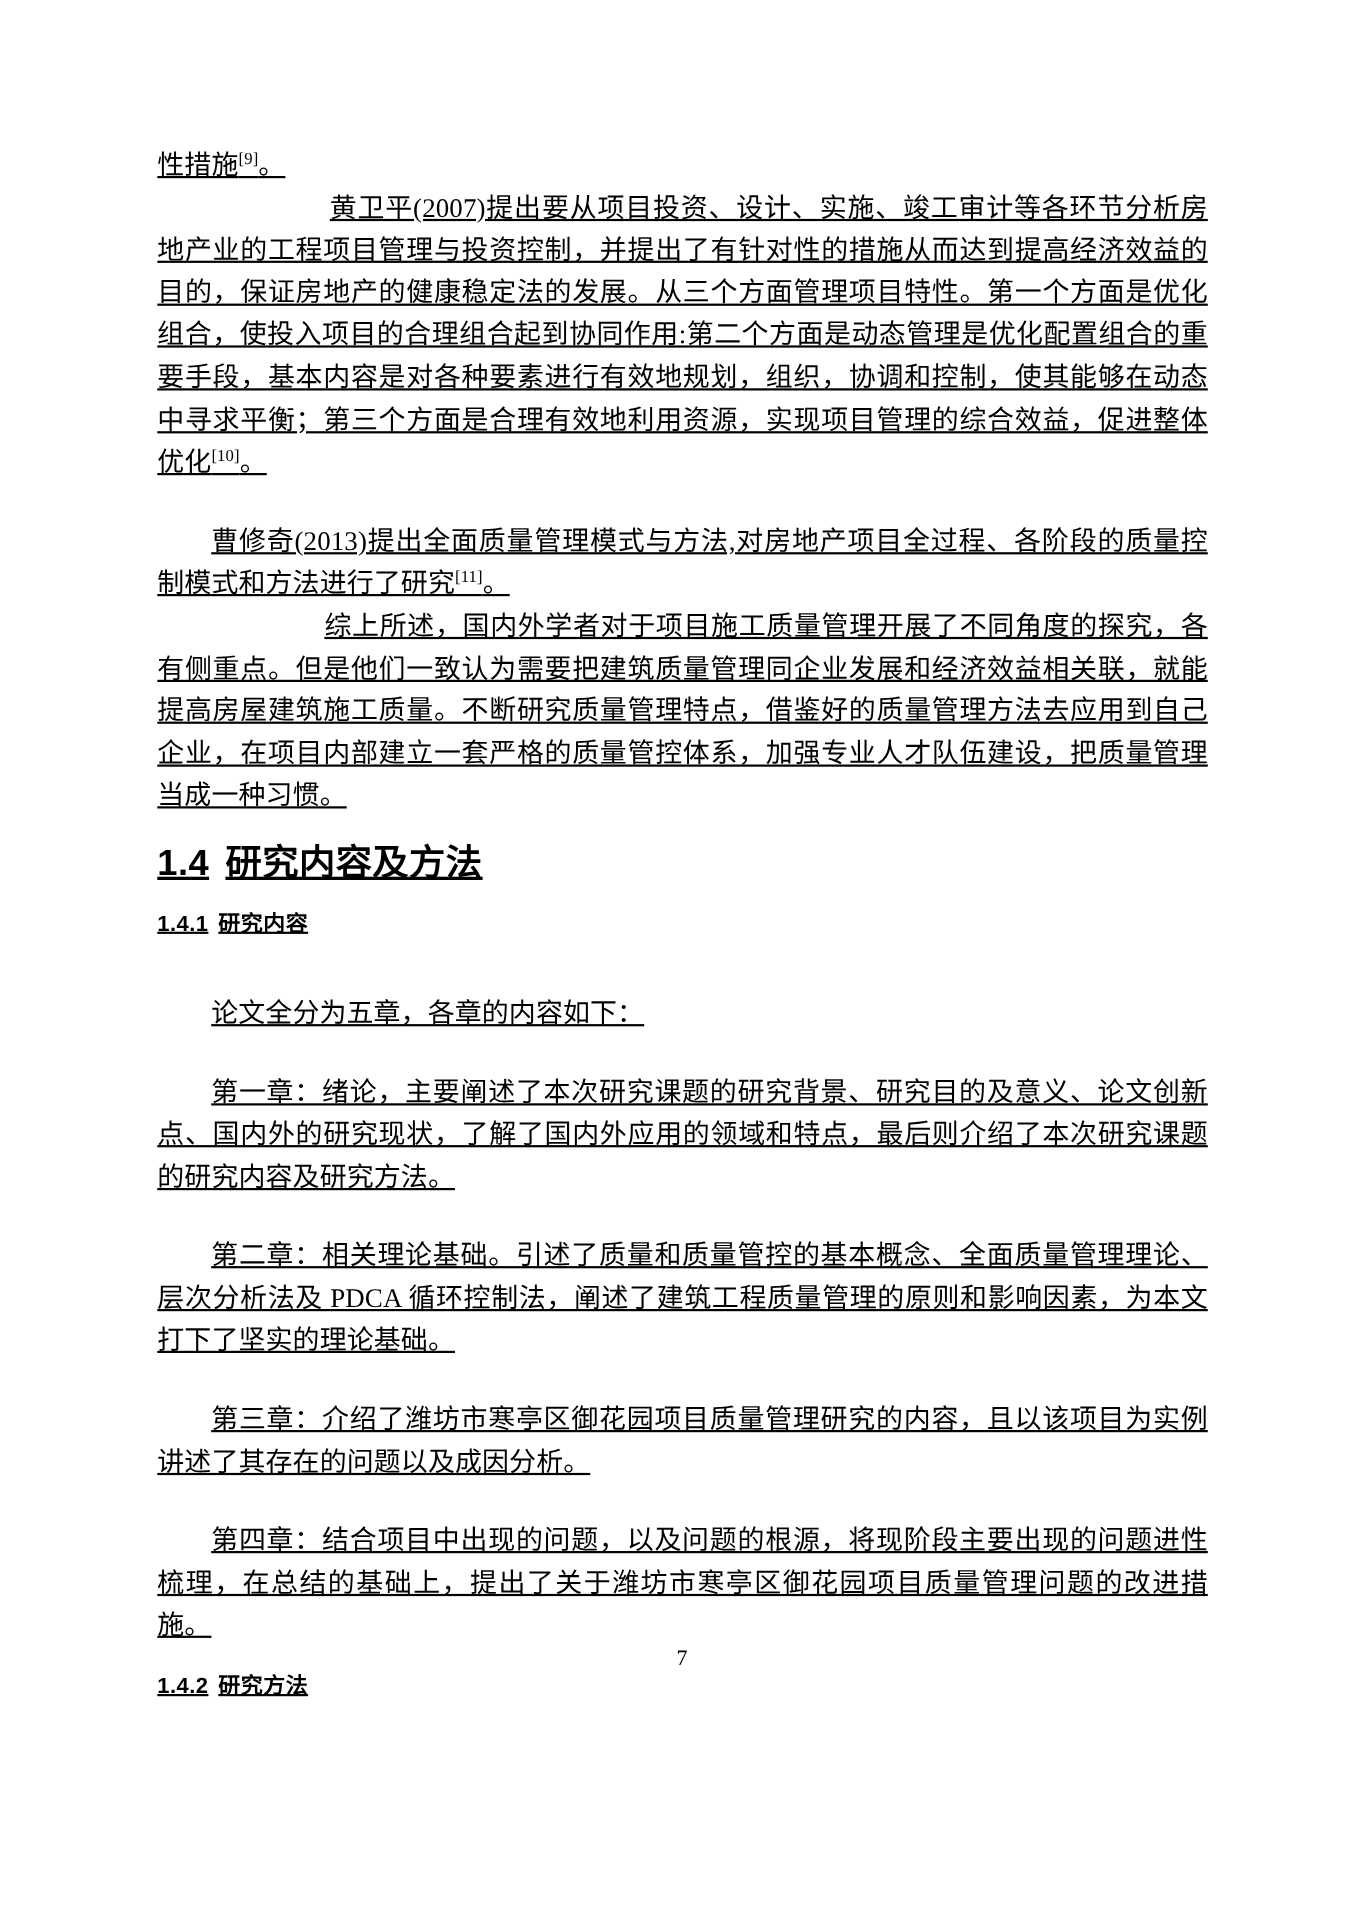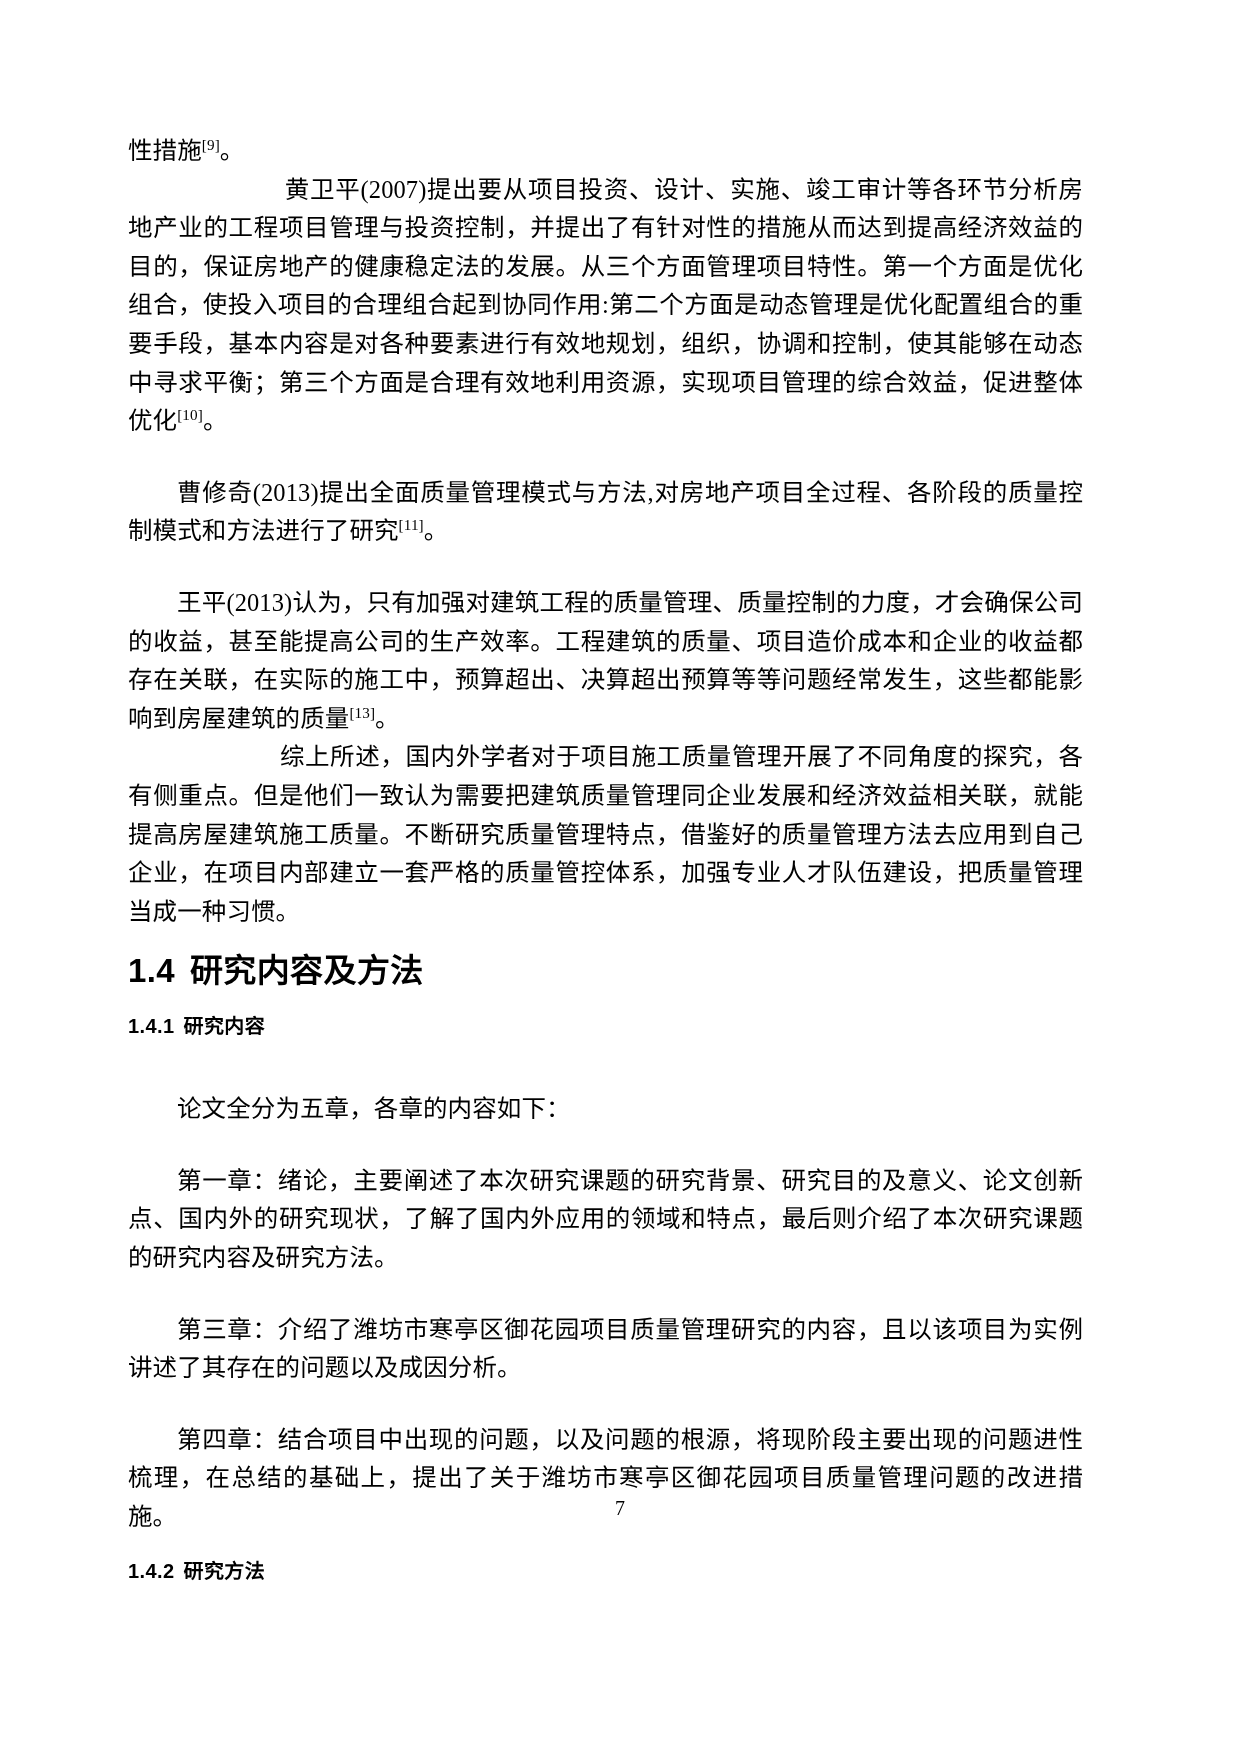--- a/index.html
+++ b/index.html
@@ -12,23 +12,24 @@
     position: relative;
     width: 1240px;
     height: 1754px;
     margin: 0 auto;
     background: #ffffff;
     box-sizing: border-box;
     overflow: hidden;
   }
   .content {
     position: absolute;
-    left: 128px;
+    left: 143px;
     top: 132px;
     width: 955px;
+    text-decoration: underline;
   }
   
   .para {
     font-family: "Liberation Serif", "DejaVu Serif", serif;
     font-size: 24.5px;
     line-height: 38.6px;
     color: #000000;
     text-align: justify;
     text-justify: inter-ideograph;
     margin: 0;
@@ -88,34 +89,34 @@
 <div class="page">
   <div class="content">
 
     <p class="para first-line-none"><span>性措施</span><sup class="ref">[9]</sup><span>。</span></p>
 
     <p class="para indent-wide"><span>黄卫平(2007)提出要从项目投资、设计、实施、竣工审计等各环节分析房地产业的工程项目管理与投资控制，并提出了有针对性的措施从而达到提高经济效益的目的，保证房地产的健康稳定法的发展。从三个方面管理项目特性。第一个方面是优化组合，使投入项目的合理组合起到协同作用:第二个方面是动态管理是优化配置组合的重要手段，基本内容是对各种要素进行有效地规划，组织，协调和控制，使其能够在动态中寻求平衡；第三个方面是合理有效地利用资源，实现项目管理的综合效益，促进整体优化</span><sup class="ref">[10]</sup><span>。</span></p>
 
     <p class="para indent-2"><span>曹修奇(2013)提出全面质量管理模式与方法,对房地产项目全过程、各阶段的质量控制模式和方法进行了研究</span><sup class="ref">[11]</sup><span>。</span></p>
 
 
-    <p class="para indent-2"><span>王平(2013)认为，只有加强对建筑工程的质量管理、质量控制的力度，才会确保公司的收益，甚至能提高公司的生产效率。工程建筑的质量、项目造价成本和企业的收益都存在关联，在实际的施工中，预算超出、决算超出预算等等问题经常发生，这些都能影响到房屋建筑的质量</span><sup class="ref">[13]</sup><span>。</span></p>
 
     <p class="para indent-wide2"><span>综上所述，国内外学者对于项目施工质量管理开展了不同角度的探究，各有侧重点。但是他们一致认为需要把建筑质量管理同企业发展和经济效益相关联，就能提高房屋建筑施工质量。不断研究质量管理特点，借鉴好的质量管理方法去应用到自己企业，在项目内部建立一套严格的质量管控体系，加强专业人才队伍建设，把质量管理当成一种习惯。</span></p>
 
     <h2 class="h2"><span class="num">1.4</span><span>研究内容及方法</span></h2>
 
     <h3 class="h3"><span class="num">1.4.1</span><span>研究内容</span></h3>
 
     <div class="gap-sm"></div>
 
     <p class="para indent-2"><span>论文全分为五章，各章的内容如下：</span></p>
 
     <p class="para indent-2"><span>第一章：绪论，主要阐述了本次研究课题的研究背景、研究目的及意义、论文创新点、国内外的研究现状，了解了国内外应用的领域和特点，最后则介绍了本次研究课题的研究内容及研究方法。</span></p>
 
+    <p class="para indent-2"><span>第二章：相关理论基础。引述了质量和质量管控的基本概念、全面质量管理理论、层次分析法及 </span><span class="latin">PDCA</span><span> 循环控制法，阐述了建筑工程质量管理的原则和影响因素，为本文打下了坚实的理论基础。</span></p>
 
     <p class="para indent-2"><span>第三章：介绍了潍坊市寒亭区御花园项目质量管理研究的内容，且以该项目为实例讲述了其存在的问题以及成因分析。</span></p>
 
     <p class="para indent-2"><span>第四章：结合项目中出现的问题，以及问题的根源，将现阶段主要出现的问题进性梳理，在总结的基础上，提出了关于潍坊市寒亭区御花园项目质量管理问题的改进措施。</span></p>
 
 
     <h3 class="h3"><span class="num">1.4.2</span><span>研究方法</span></h3>
 
     <div class="gap-sm"></div>
 

